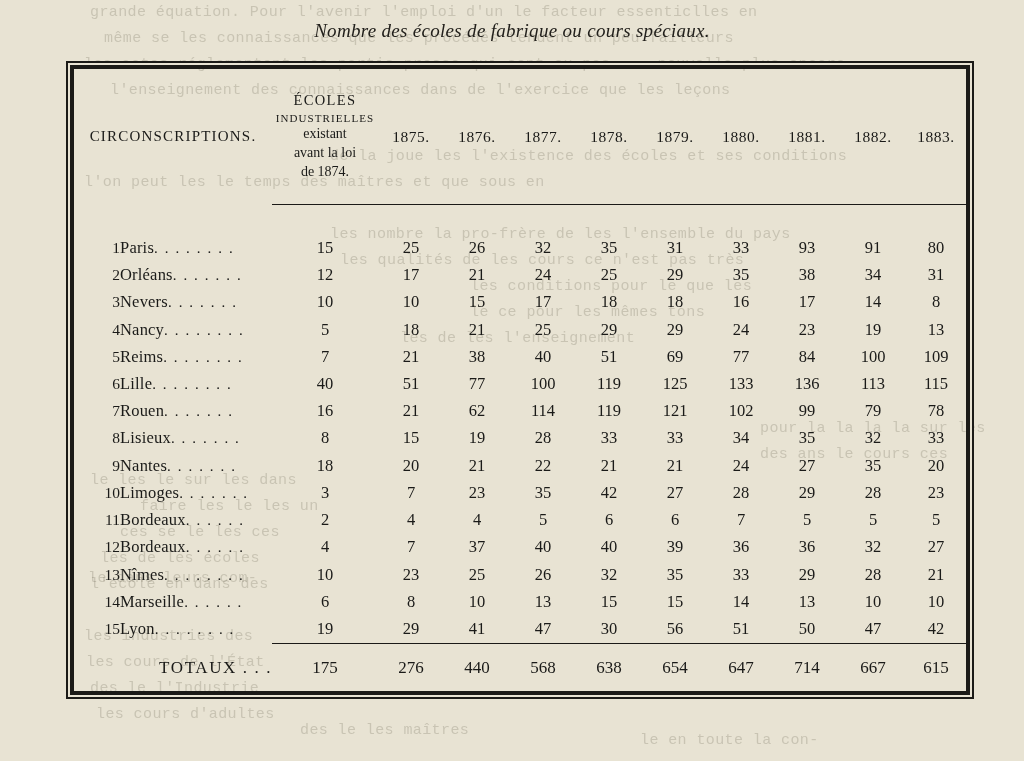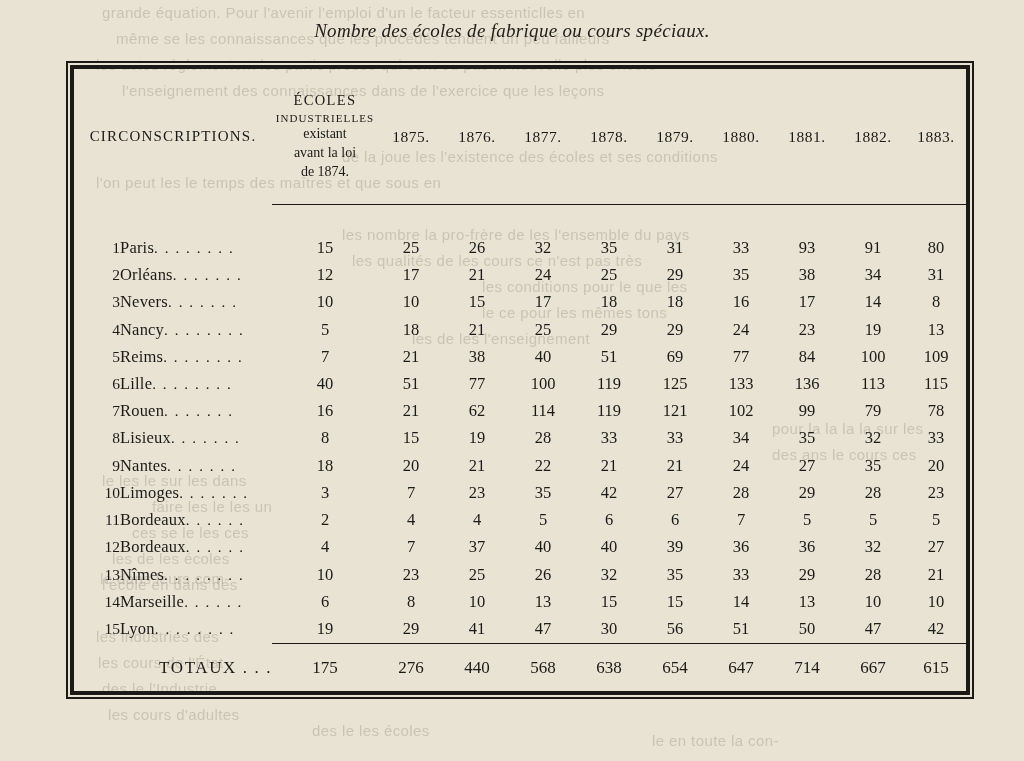--- a/index.html
+++ b/index.html
@@ -13,26 +13,25 @@
     font-family: "Liberation Serif", serif;
     color: #1a1a18;
     position: relative;
     overflow: hidden;
   }
 
   
   .bleed {
     position: absolute;
     color: rgba(90, 85, 70, 0.22);
-    font-family: Liberation Sans, sans-serif;
+    font-family: Liberation Mono, monospace;
     font-size: 15px;
     letter-spacing: 0.4px;
     white-space: nowrap;
     pointer-events: none;
-    margin-left: 12px;
   }
 
   #page-title {
     position: absolute;
     top: 20px;
     left: 0;
     width: 1024px;
     text-align: center;
     font-style: italic;
     font-size: 19px;
@@ -171,21 +170,21 @@
   <div class="bleed" style="top:472px; left:90px;">le les le sur les dans</div>
   <div class="bleed" style="top:498px; left:140px;">faire les le les un</div>
   <div class="bleed" style="top:524px; left:120px;">ces se le les ces</div>
   <div class="bleed" style="top:550px; left:100px;">les de les écoles</div>
   <div class="bleed" style="top:576px; left:90px;">l'école en dans des</div>
   <div class="bleed" style="top:570px; left:88px;">le dans leurs com-</div>
   <div class="bleed" style="top:628px; left:84px;">les industries des</div>
   <div class="bleed" style="top:654px; left:86px;">les cours de l'État</div>
   <div class="bleed" style="top:680px; left:90px;">des le l'Industrie</div>
   <div class="bleed" style="top:706px; left:96px;">les cours d'adultes</div>
-  <div class="bleed" style="top:722px; left:300px;">des le les écoles</div>
+  <div class="bleed" style="top:722px; left:300px;">des le les maîtres</div>
   <div class="bleed" style="top:732px; left:640px;">le en toute la con-</div>
 </div>
 
 <div id="page-title">Nombre des écoles de fabrique ou cours spéciaux.</div>
 
 <div id="table-frame">
   <table class="data">
     <colgroup>
       <col style="width:46px">
       <col style="width:152px">

